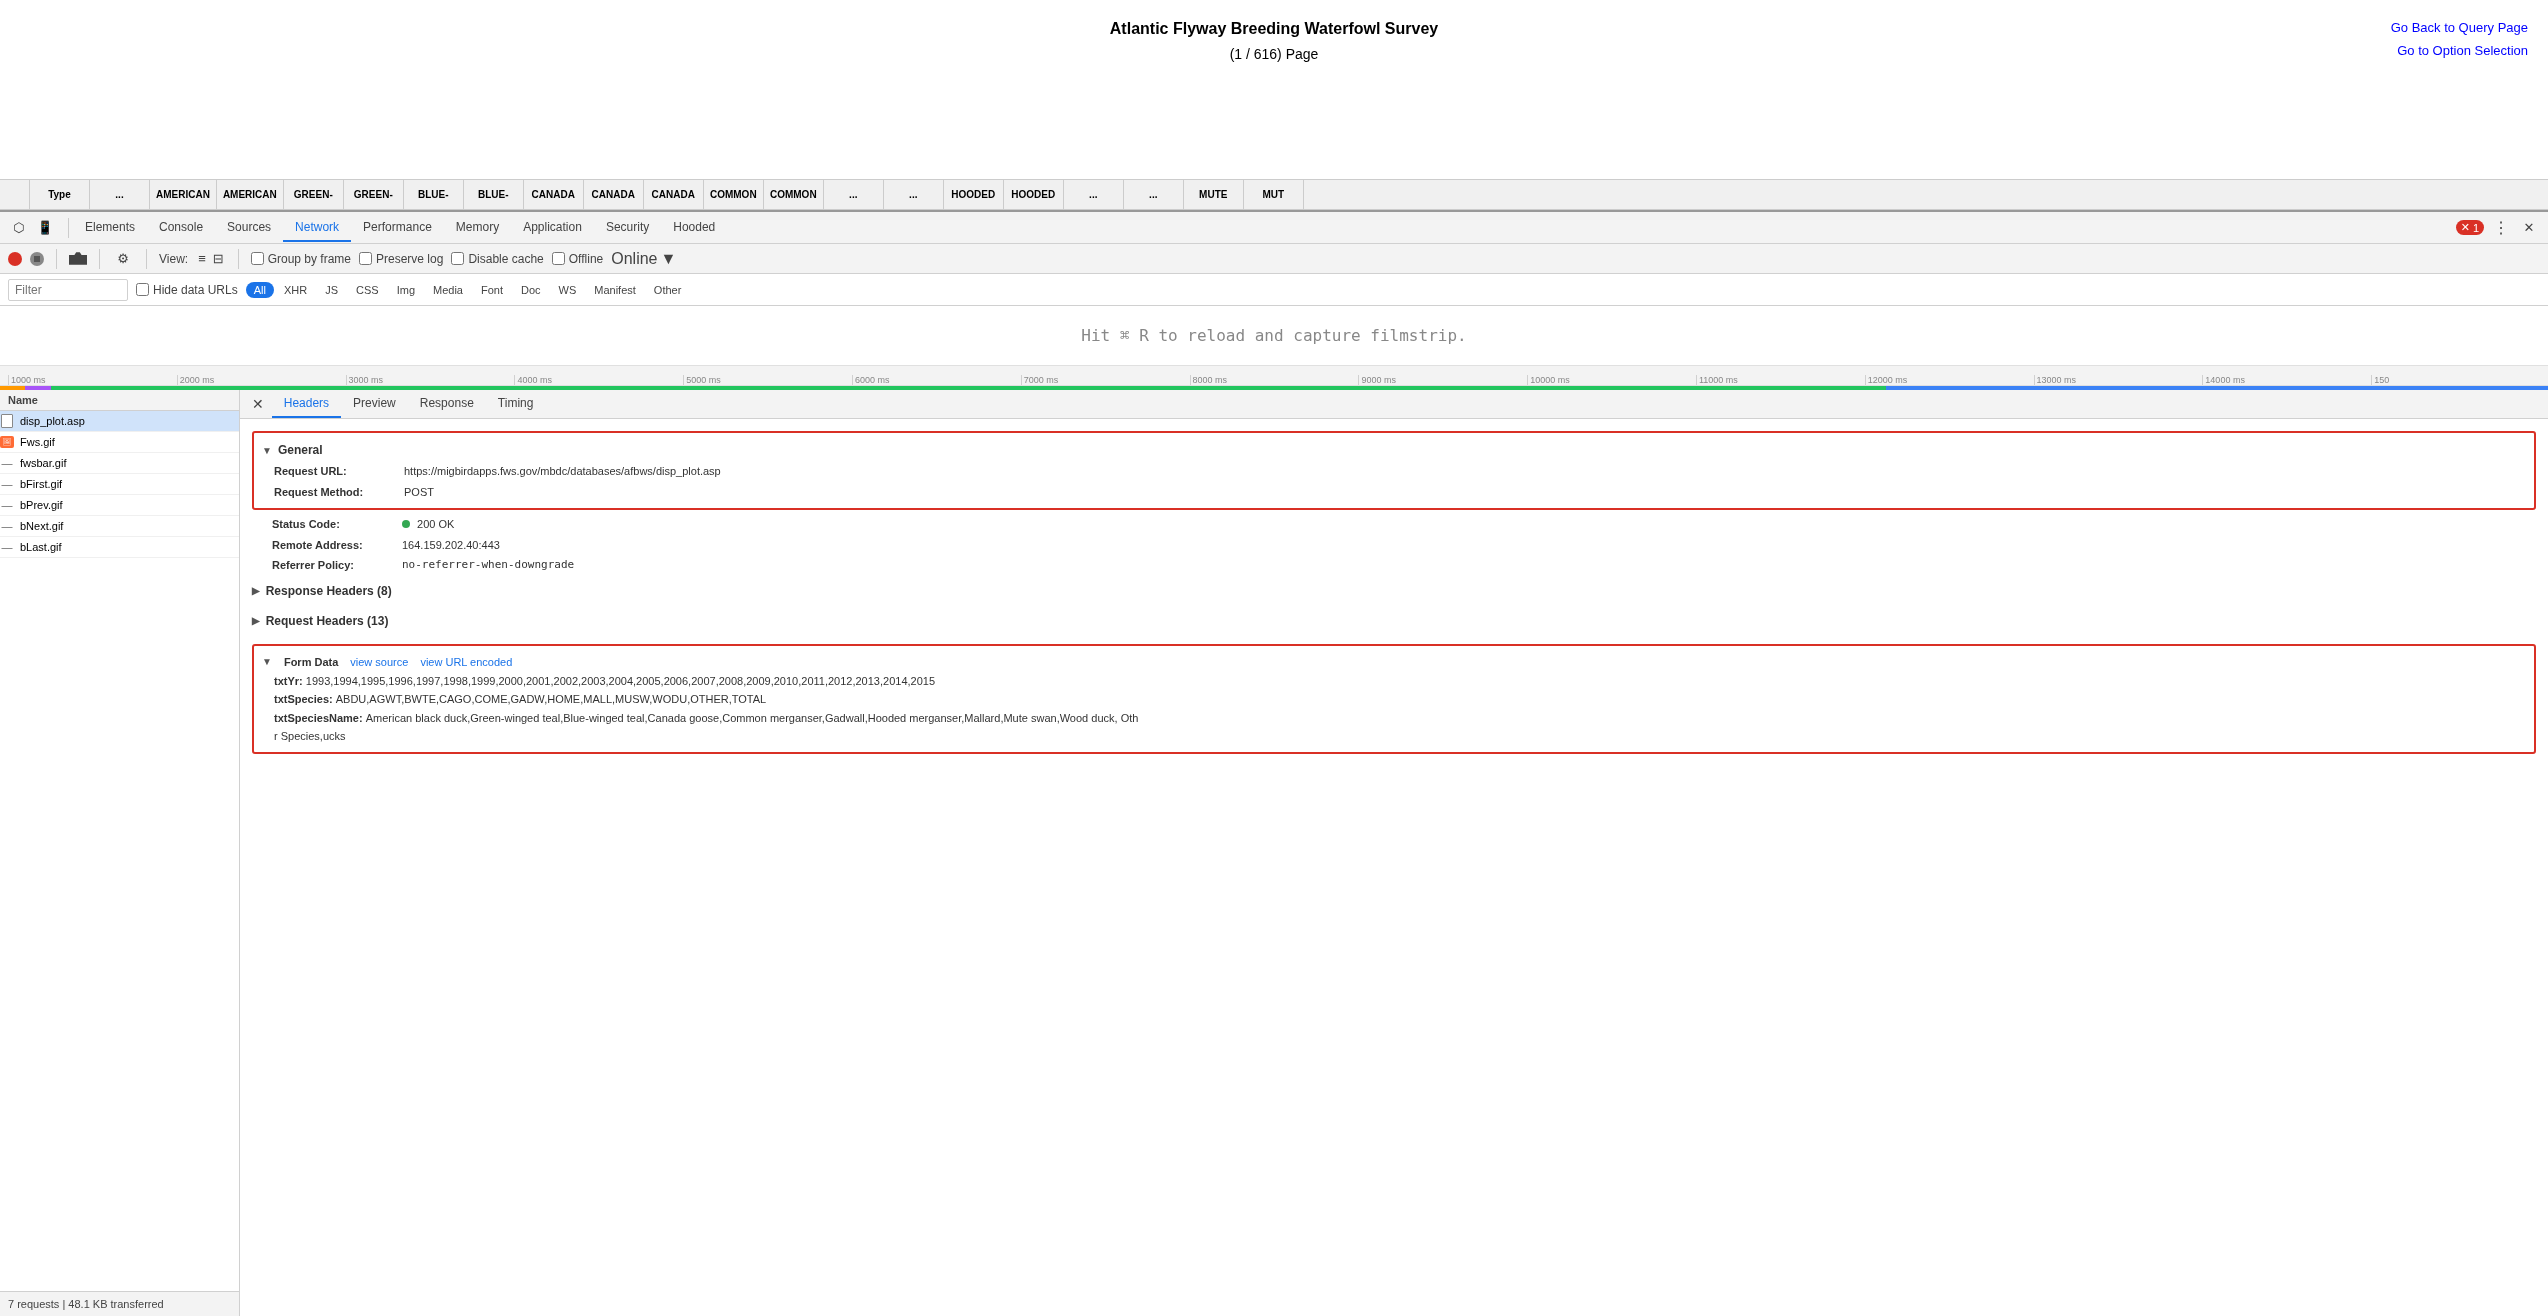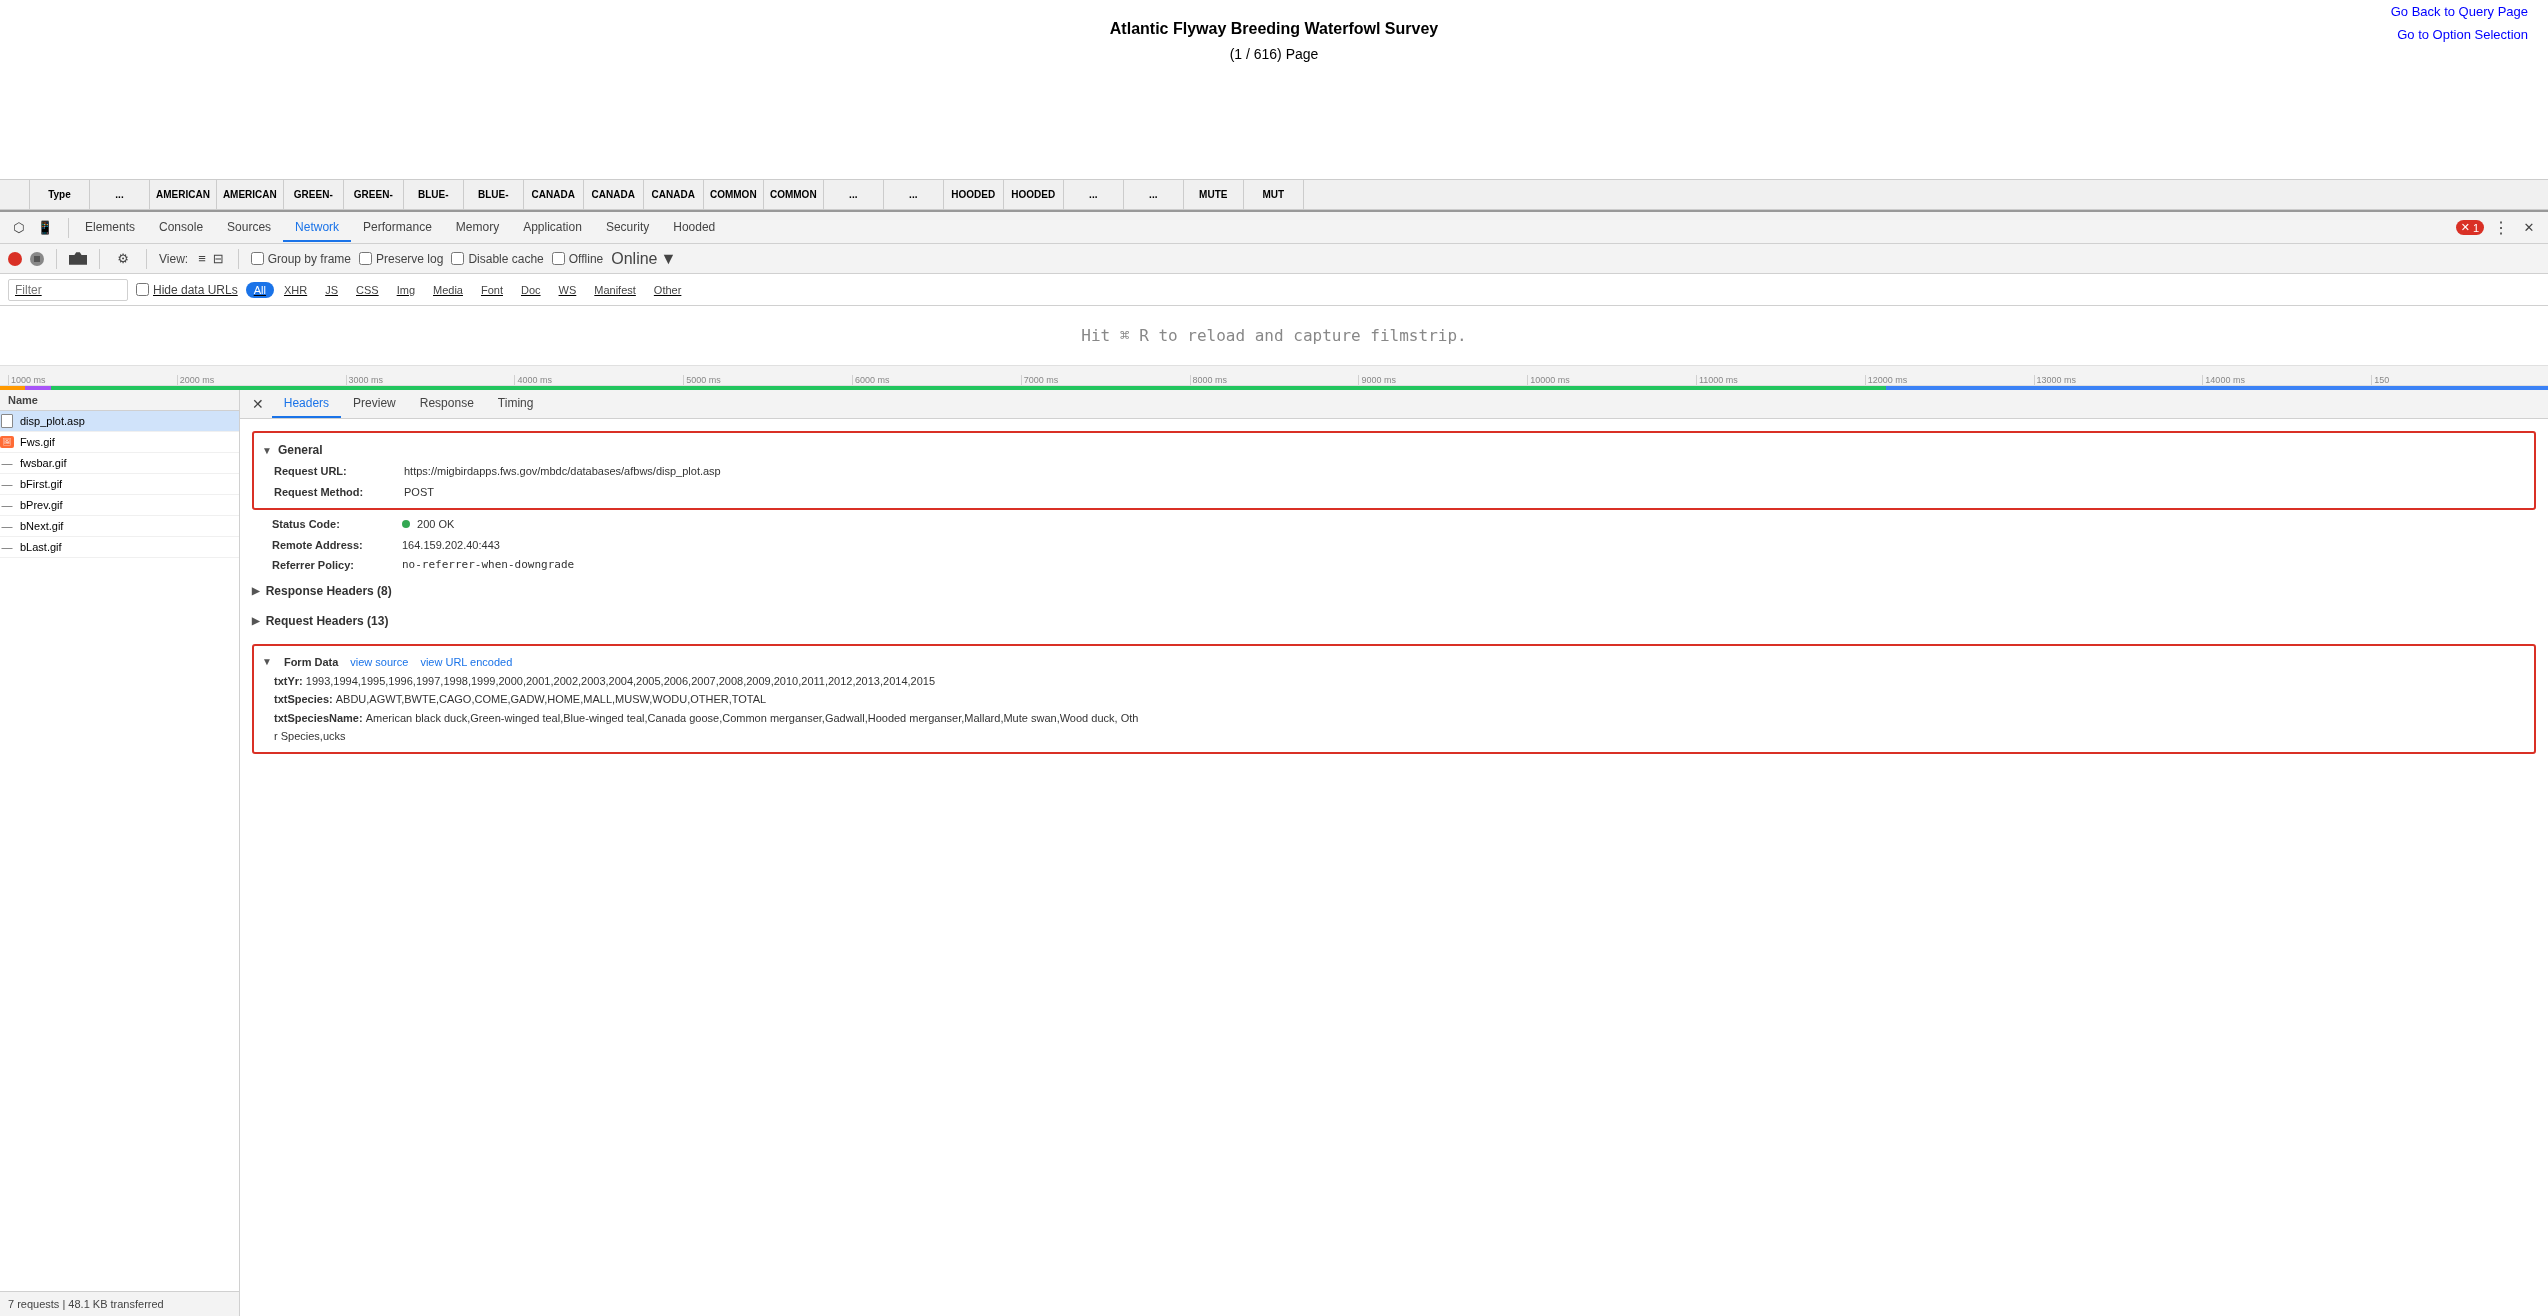--- a/index.html
+++ b/index.html
@@ -18,21 +18,21 @@
       font-size: 16px;
       font-weight: bold;
       margin-bottom: 8px;
     }
     .page-subtitle {
       font-size: 14px;
       margin-bottom: 16px;
     }
     .page-links {
       position: absolute;
-      top: 4px;
+      top: 20px;
       right: 20px;
       text-align: right;
     }
     .page-link {
       display: block;
       color: #00f;
       text-decoration: none;
       font-size: 13px;
       margin-bottom: 8px;
     }
@@ -207,21 +207,20 @@
 
     
     .filter-bar {
       display: flex;
       align-items: center;
       background: #fff;
       border-bottom: 1px solid #d0d0d0;
       padding: 4px 8px;
       gap: 8px;
       height: 32px;
-      text-decoration: underline;
     }
     .filter-input {
       border: 1px solid #d0d0d0;
       border-radius: 2px;
       padding: 2px 6px;
       font-size: 12px;
       width: 120px;
       height: 22px;
     }
     .filter-chip {

